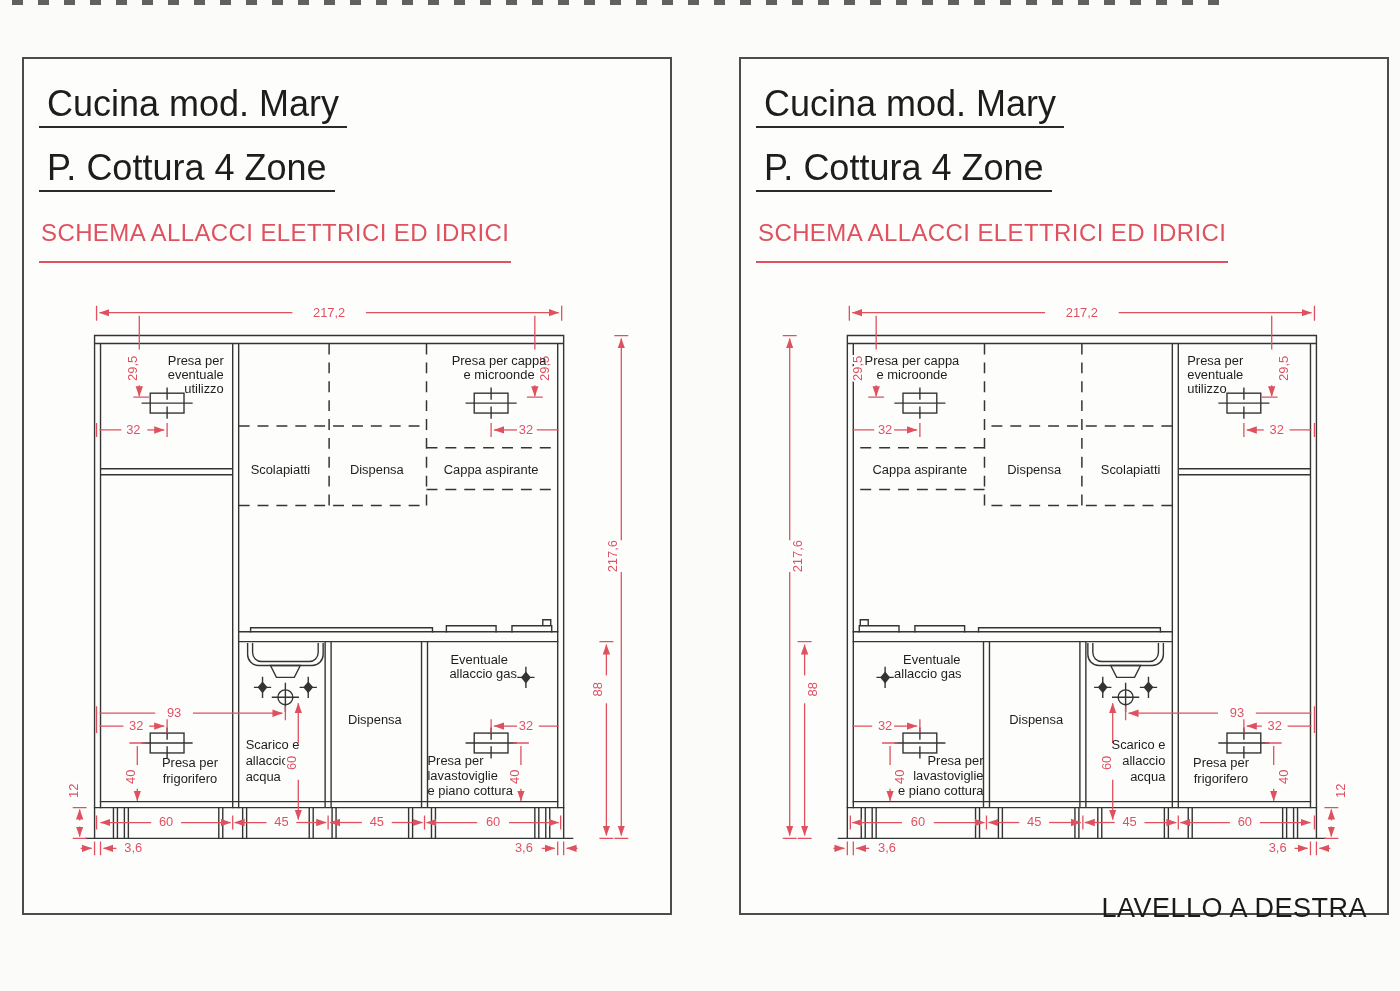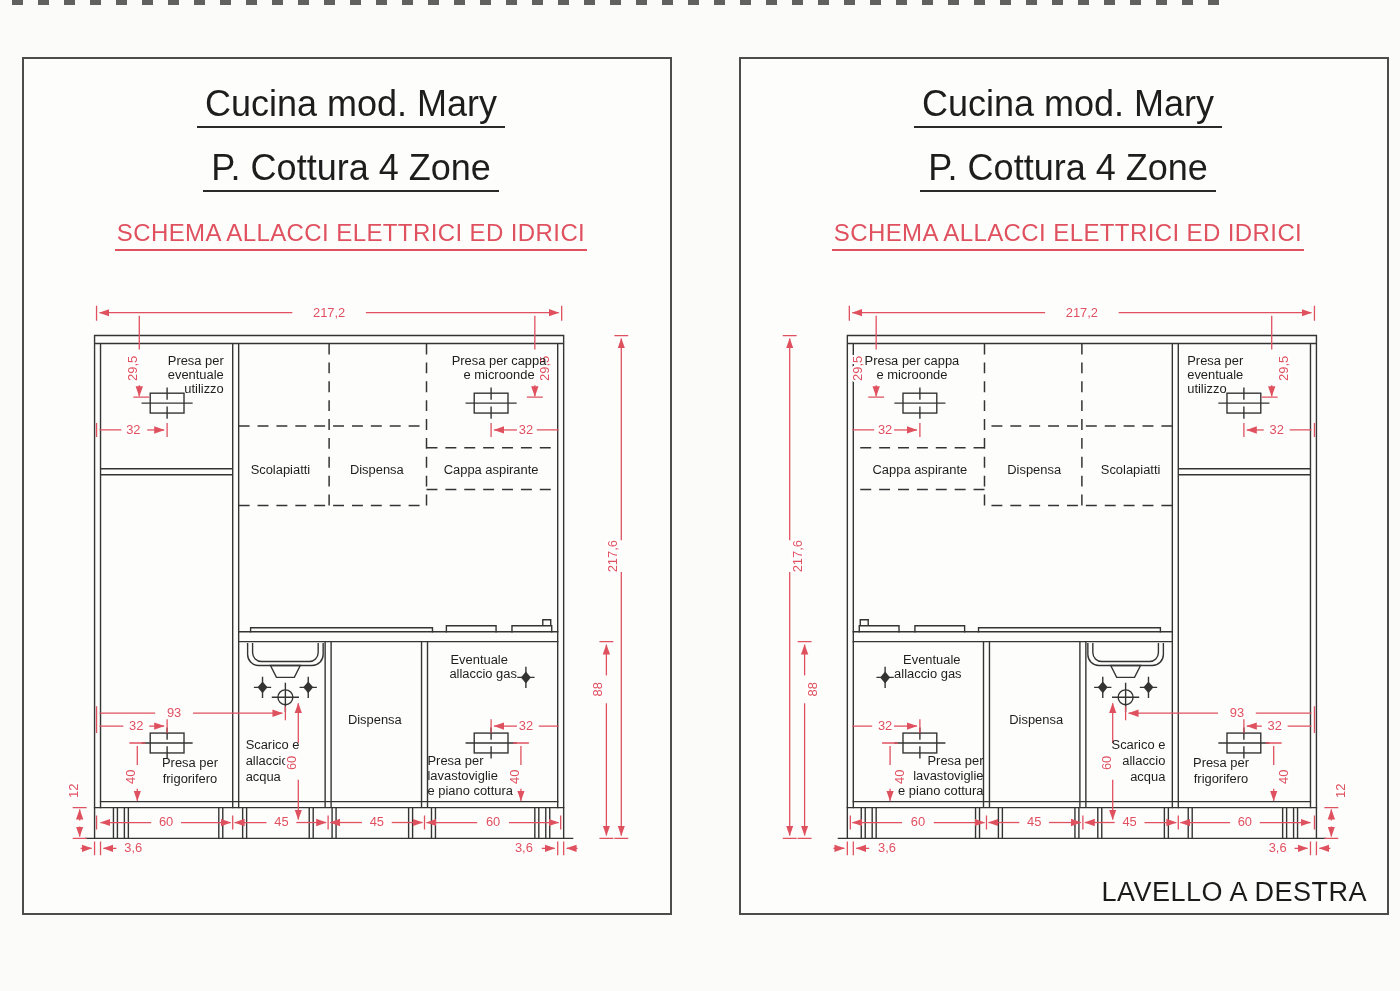--- a/index.html
+++ b/index.html
@@ -11,32 +11,32 @@
   }
   .scanline{
     position:absolute; top:0; left:12px; width:1220px; height:5px; opacity:.8;
     background:repeating-linear-gradient(90deg,#3a3a3a 0 11px,transparent 11px 26px);
   }
   .panel{
     position:absolute; top:57px; width:646px; height:854px;
     border:2px solid #4c4c4c; background:#fdfdfc;
   }
   #panelL{left:22px;} #panelR{left:739px;}
-  .ttl{position:absolute; left:4px; width:100%; text-align:center;}
+  .ttl{position:absolute; left:15px; width:100%; text-align:left;}
   .t1{top:24px;} .t2{top:88px;} .t3{top:160px;}
   .t1 span,.t2 span{
     font-size:36px; color:var(--head); border-bottom:2px solid #2a2a2a; padding:0 8px 2px;
   }
   .t3 span{
     font-size:24px; color:var(--dim); border-bottom:2px solid var(--dim);
-    padding:0 2px 3px; letter-spacing:.4px;
+    padding:0 2px 15px; letter-spacing:.4px;
   }
   .draw{position:absolute; left:0; top:233px;}
   .foot{position:absolute; top:818px; font-size:27px; color:#1b1b1b; letter-spacing:.5px;}
-  #panelL .foot{left:20px;} #panelR .foot{right:20px;}
+  #panelL .foot{left:20px;} #panelR .foot{right:20px;margin-top:16px;}
 
   
   .k{stroke:var(--ink); stroke-width:1.4; fill:none; stroke-linecap:square;}
   .kf{fill:var(--ink); stroke:none;}
   .kd{stroke:var(--ink); stroke-width:1.5; fill:none; stroke-dasharray:11 8;}
   .r{stroke:var(--dim); stroke-width:1.3; fill:none;}
   text{font-family:"Liberation Sans","DejaVu Sans",sans-serif;}
   .lt{fill:#1e1e1e; font-size:13px;}
   .dt{fill:var(--dim); font-size:13px; paint-order:stroke; stroke:#ffffff; stroke-width:4px; stroke-linejoin:round;}
 </style>

